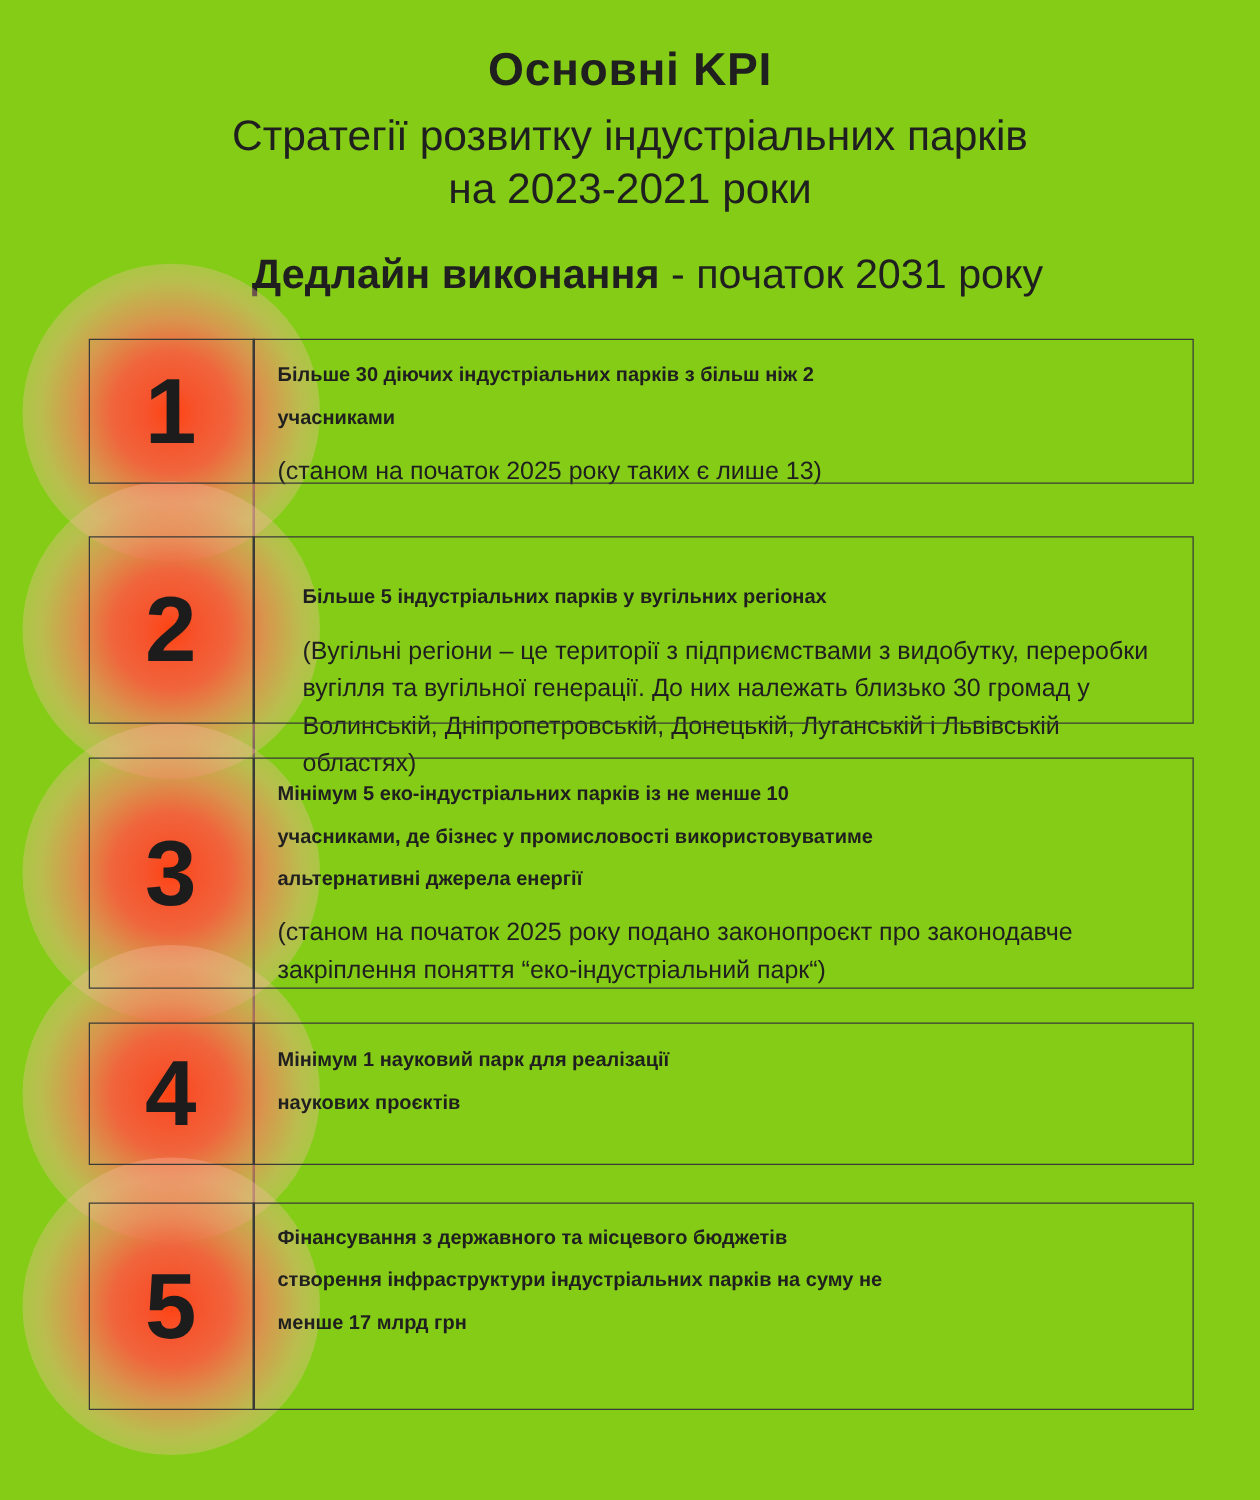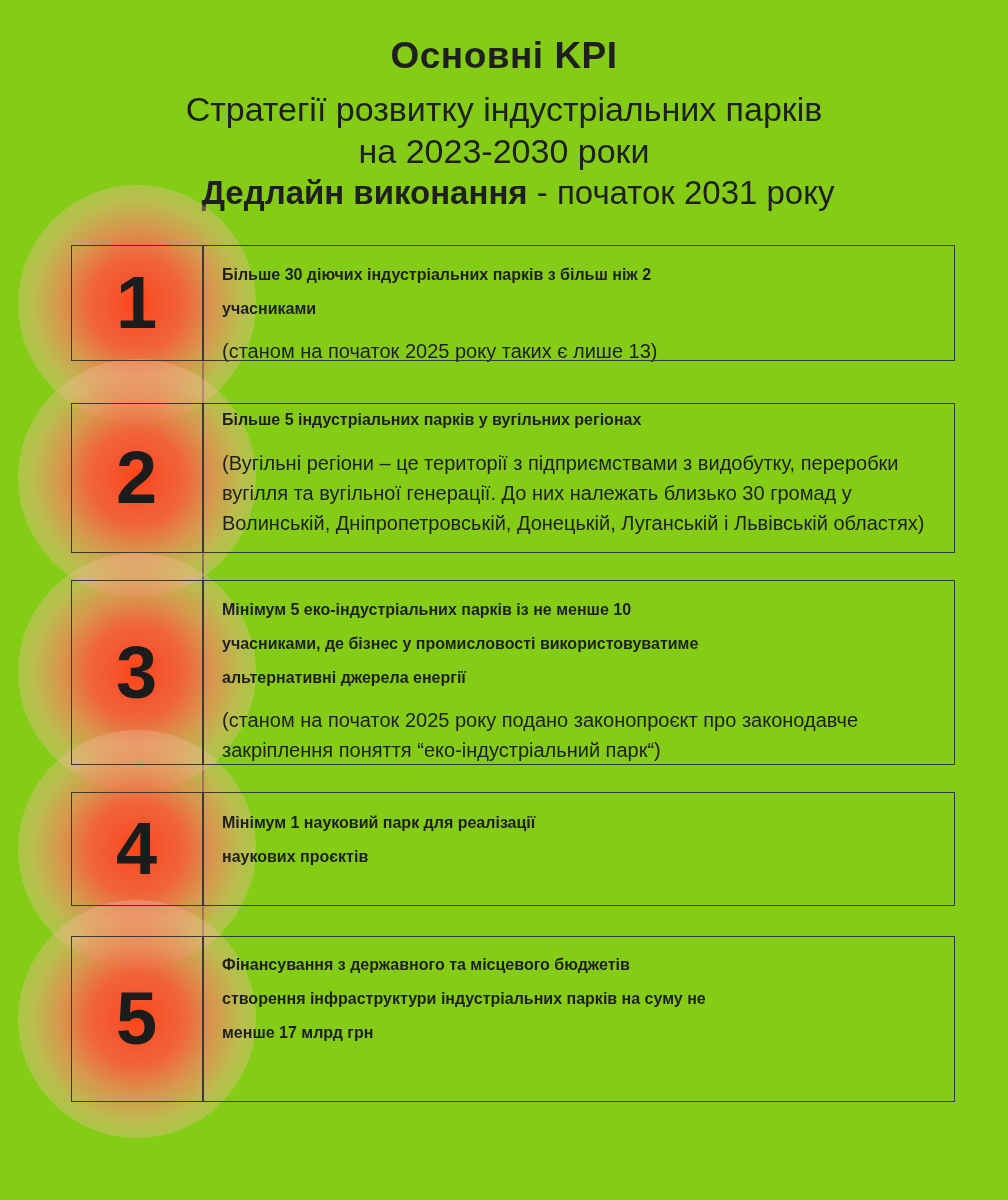--- a/index.html
+++ b/index.html
@@ -30,20 +30,21 @@
     letter-spacing: 0.5px;
   }
   .subtitle {
     margin-top: 10px;
     font-size: 34px;
     line-height: 42px;
     font-weight: 400;
     white-space: pre-line;
   }
   .deadline {
+    margin-top: 26px;
     font-size: 33px;
     line-height: 42px;
     padding-left: 28px;
   }
   .deadline .dl-bold { font-weight: 700; }
 
   
   .items {
     margin: 31px 0 0 71px;
     width: 884px;
@@ -116,21 +117,21 @@
   .i3 .blob { top: -27px; }
   .i4 .blob { top: -62px; }
   .i5 .blob { top: -36px; }
 
   .textcell {
     position: relative;
     z-index: 2;
     flex: 1;
     padding: 13px 12px 0 20px;
   }
-  .i2 .textcell { padding-top: 0; }
+  .i2 .textcell { padding-top: 32px; margin-left: 20px; }
   .i4 .textcell { padding-top: 14px; }
   .i5 .textcell { padding-top: 12px; }
 
   .heading {
     font-weight: 700;
     font-size: 16px;
     line-height: 34px;
     white-space: pre-line;
   }
   .note {
@@ -158,21 +159,21 @@
   }
 </style>
 </head>
 <body>
 
 <div class="page">
 
   <header class="header">
     <h1>Основні KPI</h1>
     <div class="subtitle">Стратегії розвитку індустріальних парків
-на 2023-2030 роки</div>
+на 2023-2021 роки</div>
     <div class="deadline"><span class="dl-bold">Дедлайн виконання</span><span> - початок 2031 року</span></div>
   </header>
 
   <div class="items">
 
     <div class="item i1">
       <div class="blob"></div>
       <div class="numcell">
         <div class="num">1</div>
       </div>

